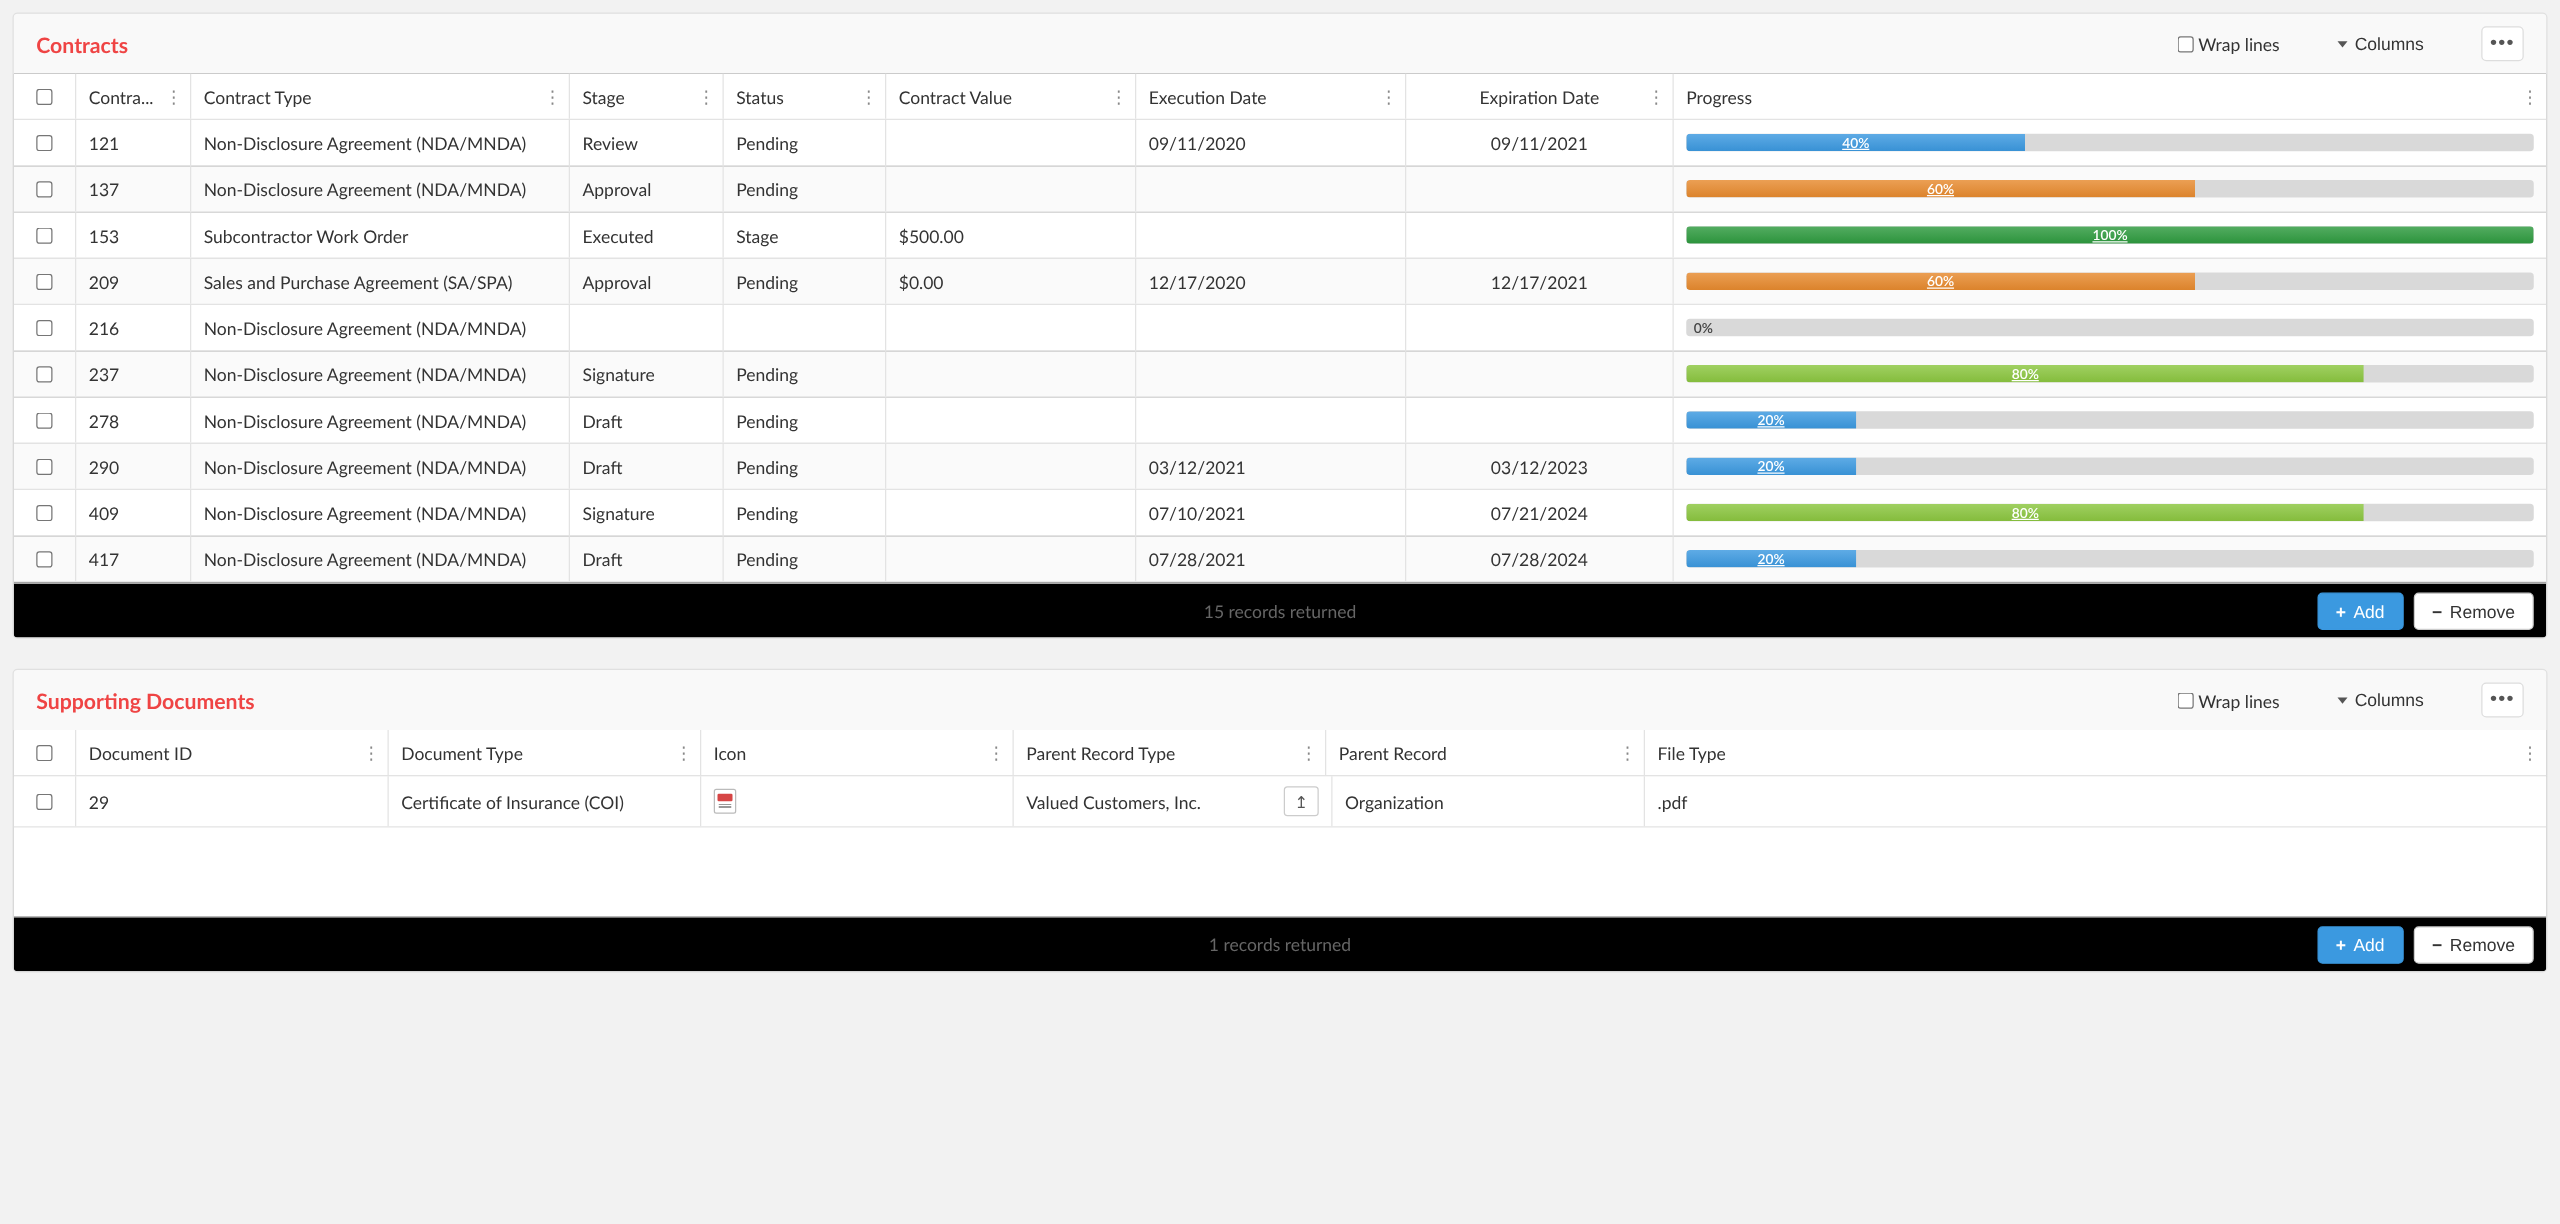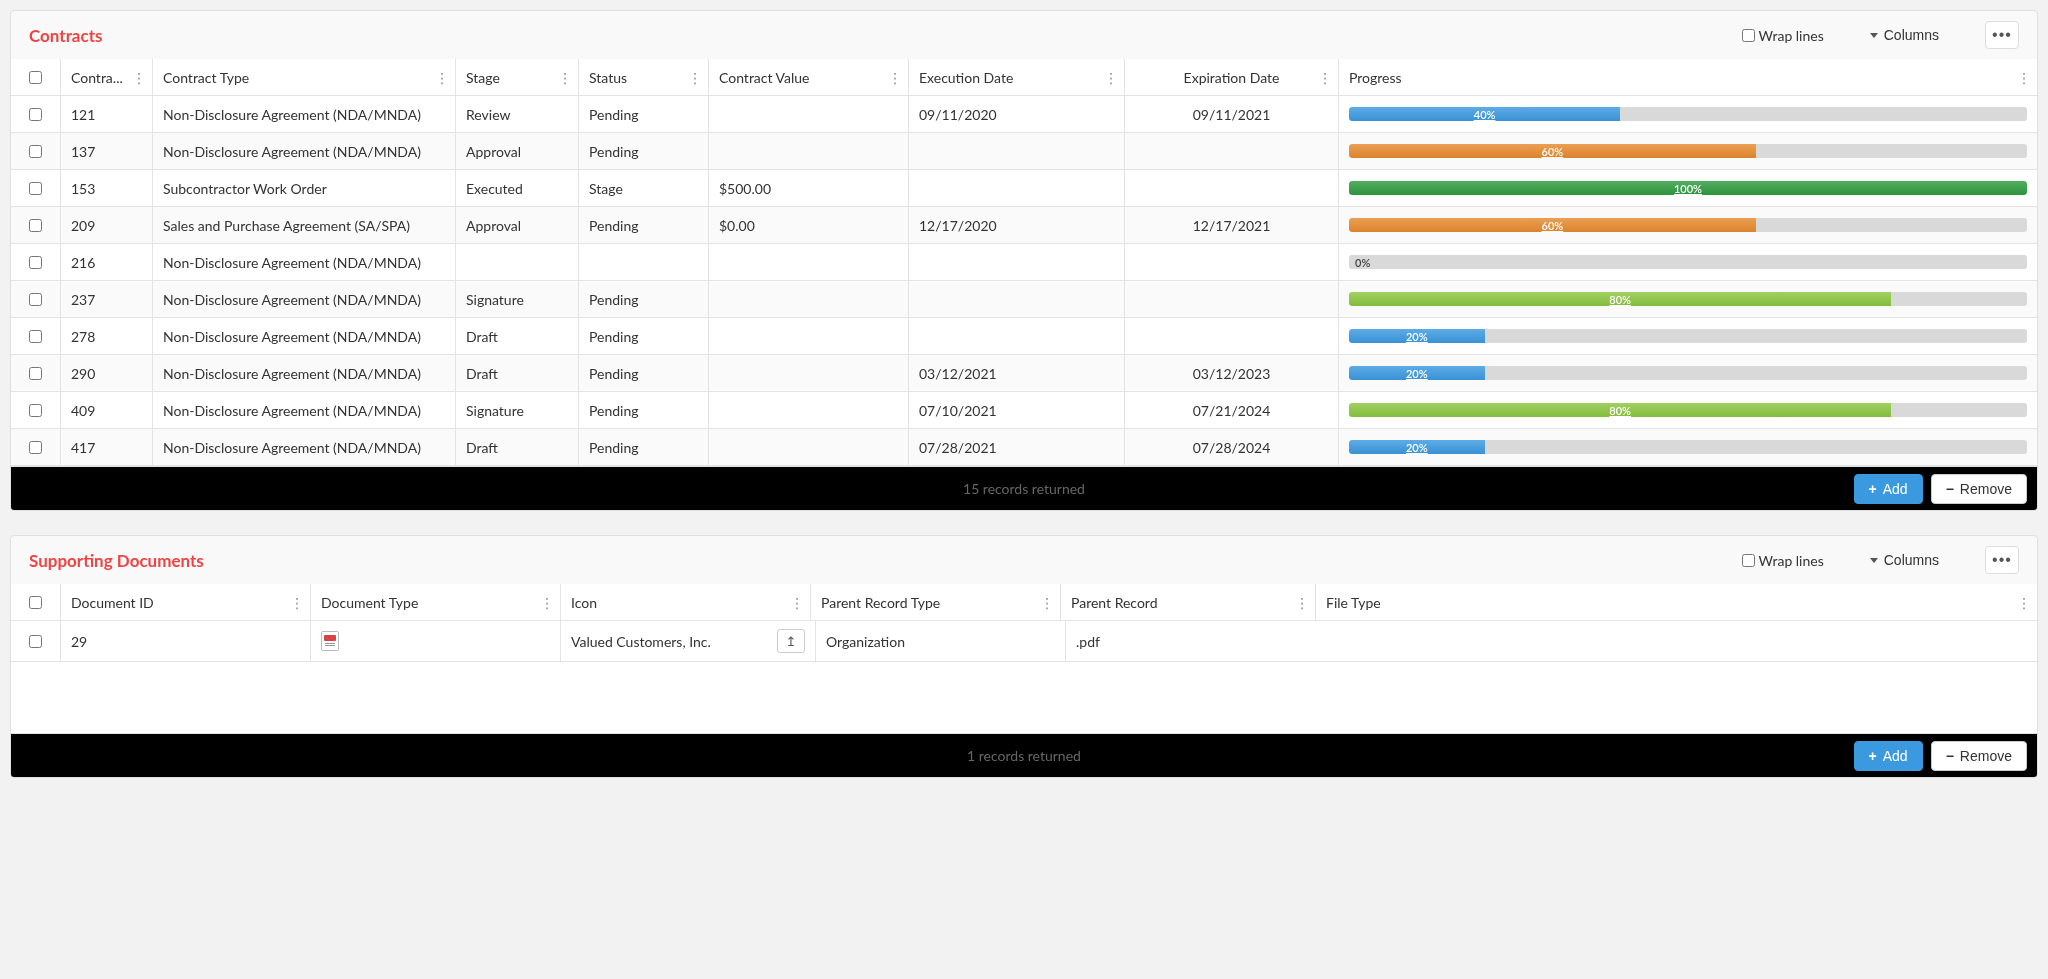--- a/index.html
+++ b/index.html
@@ -526,20 +526,21 @@
           <span>File Type</span>
           <span class="col-menu">⋮</span>
         </div>
     </div>
     <div id="documents-body" class="supporting-body">
         <div class="grid-row">
           <div class="cell chk d-chk">
             <input type="checkbox" style="">
           </div>
           <div class="cell d-id">29</div>
+          <div class="cell d-type">Certificate of Insurance (COI)</div>
           <div class="cell d-icon">
             <span class="pdf-icon"></span>
           </div>
           <div class="cell d-pr">
             <span>Valued Customers, Inc.</span>
             <span class="link-pop">↥</span>
           </div>
           <div class="cell d-prt">Organization</div>
           <div class="cell d-ft">.pdf</div>
         </div>

